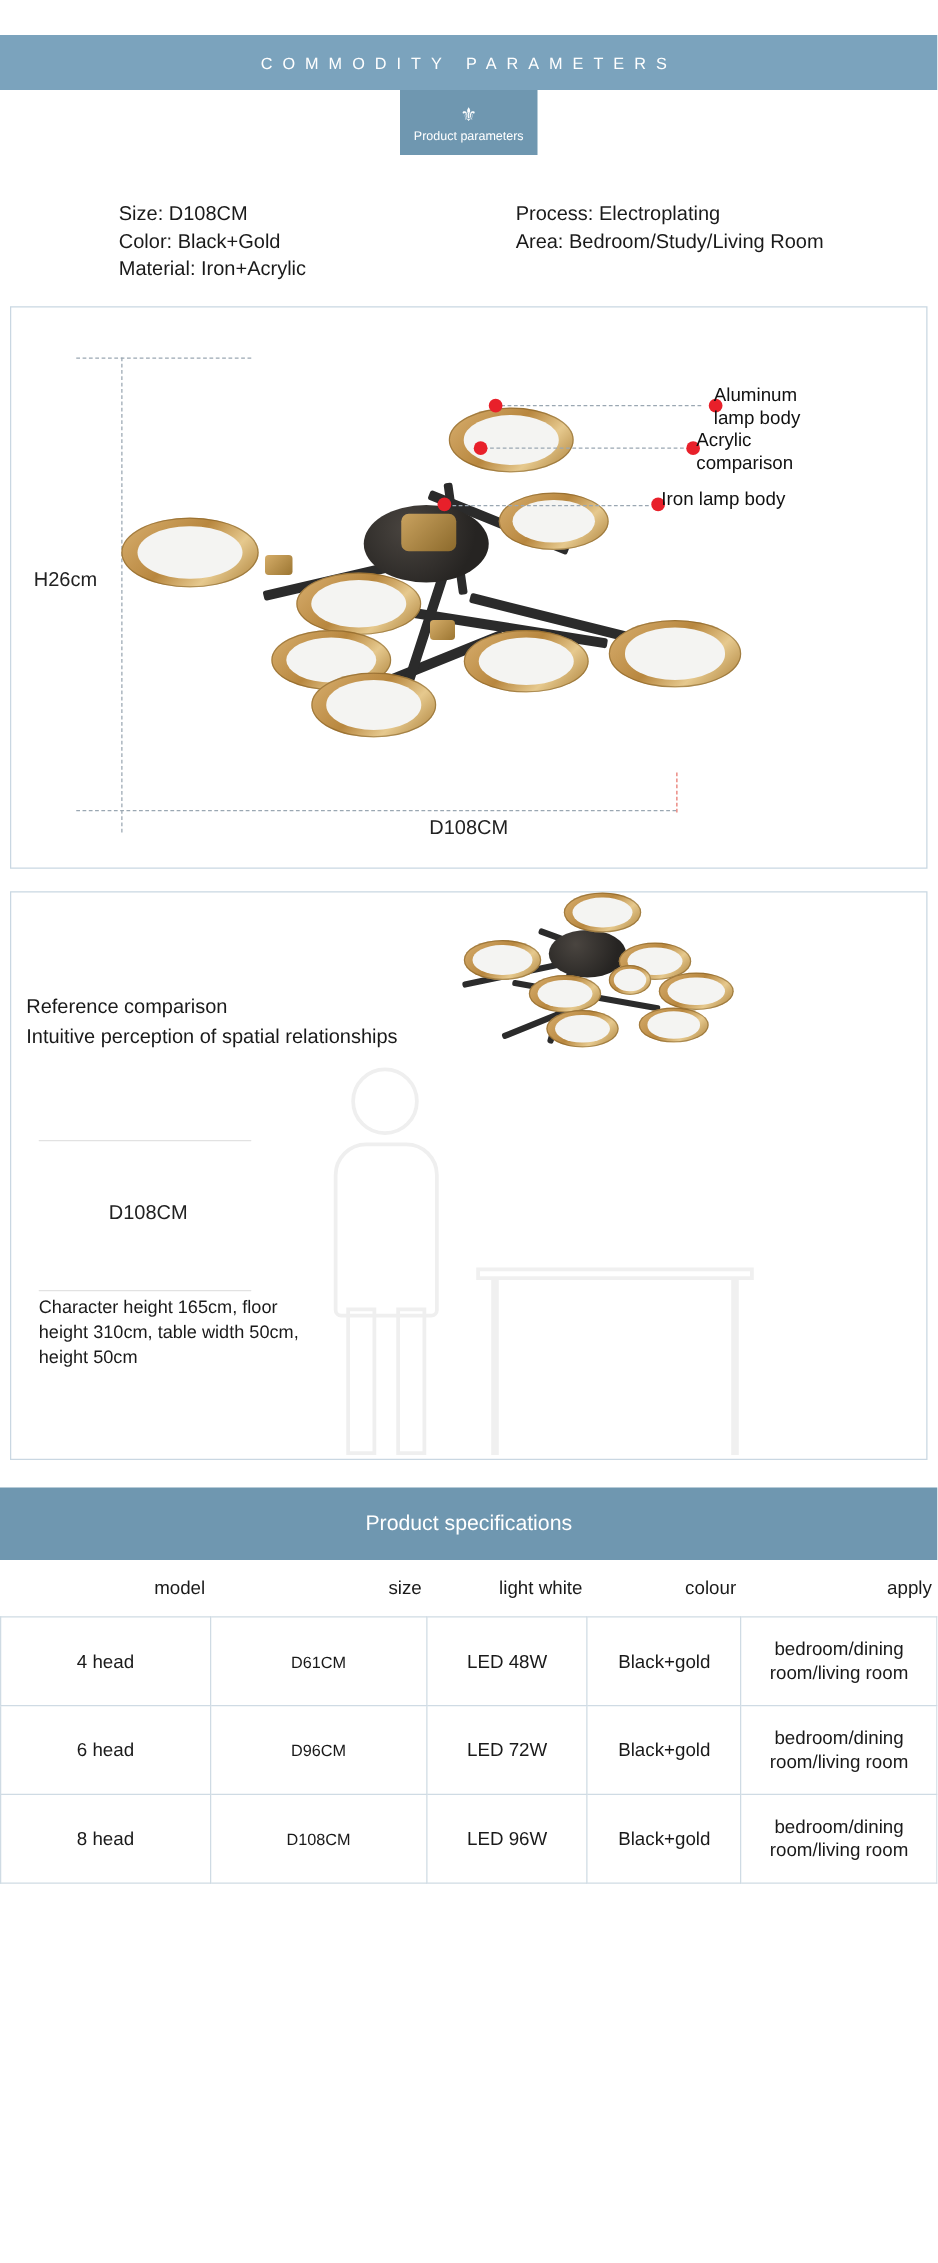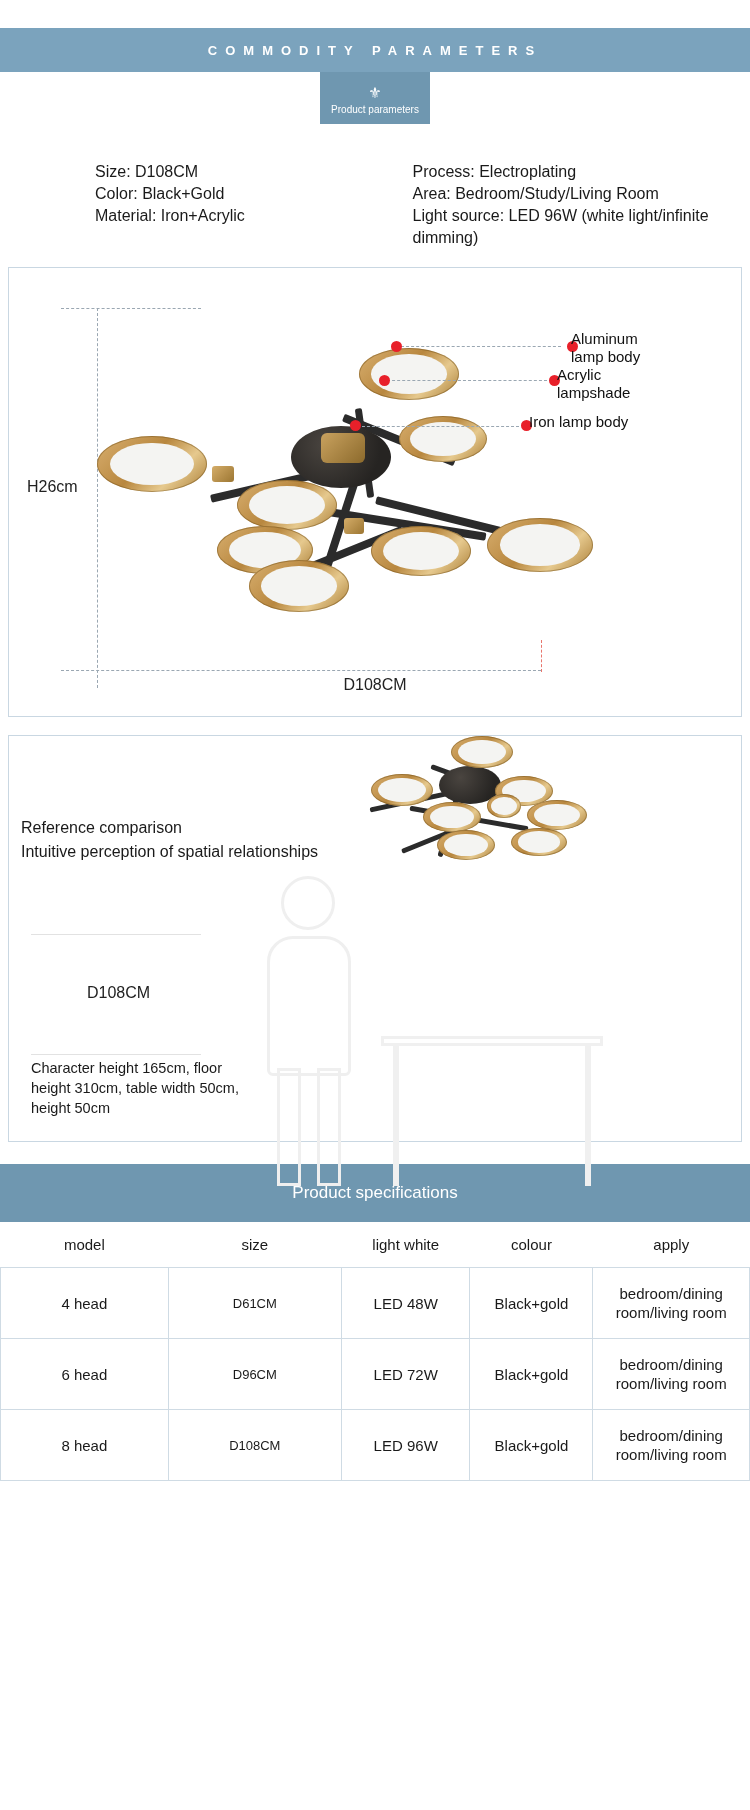--- a/index.html
+++ b/index.html
@@ -15,21 +15,20 @@
   .page { width:750px; position:relative; }
 
   
   .banner {
     height: 44px;
     background: #7ba3bd;
     display: flex;
     align-items: center;
     justify-content: center;
     margin-top: 28px;
-    font-weight: bold;
   }
   .banner-text {
     color: #ffffff;
     font-size: 13px;
     letter-spacing: 8px;
     font-family: "Liberation Sans", sans-serif;
   }
   .tab-wrap { display:flex; justify-content:center; }
   .tab {
     width: 110px;
@@ -139,21 +138,21 @@
     border-radius:50%;
     background: linear-gradient(135deg,#c9a25f,#8c6a2c);
   }
   .joint {
     position:absolute;
     border-radius:3px;
     background: linear-gradient(135deg,#d5ad69,#9c7632);
   }
 
   
-  .panel2 { height: 407px; }
+  .panel2 { height: 455px; }
   .ref-text {
     position:absolute;
     left: 12px; top: 80px;
     font-size: 16px;
     line-height: 24px;
     color:#1a1a1a;
   }
   .ref-dim {
     position:absolute;
     left: 78px; top: 248px;
@@ -193,21 +192,21 @@
     font-size: 17px;
   }
   table.spec {
     width: 750px;
     border-collapse: collapse;
     font-size: 15px;
   }
   table.spec th {
     font-weight: normal;
     padding: 14px 4px;
-    text-align:center;
+    text-align:right;
     color:#1a1a1a;
     border: none;
   }
   table.spec td {
     border: 1px solid #cfdbe4;
     padding: 16px 8px;
     text-align:center;
     color:#1a1a1a;
     line-height: 19px;
   }
@@ -234,21 +233,20 @@
 
   <div class="specs">
     <div class="specs-col">
       <div class="spec-line">Size: D108CM</div>
       <div class="spec-line">Color: Black+Gold</div>
       <div class="spec-line">Material: Iron+Acrylic</div>
     </div>
     <div class="specs-col right">
       <div class="spec-line">Process: Electroplating</div>
       <div class="spec-line">Area: Bedroom/Study/Living Room</div>
-      <div class="spec-line">Light source: LED 96W (white light/infinite dimming)</div>
     </div>
   </div>
 
 
   <div class="panel panel1">
 
     <div class="dash-h" style="left:52px; top:40px; width:140px;"></div>
     <div class="dash-v" style="left:88px; top:40px; height:380px;"></div>
     <div class="dash-h" style="left:52px; top:402px; width:480px;"></div>
     <div class="dash-v red" style="left:532px; top:372px; height:32px;"></div>
@@ -288,21 +286,21 @@
     <div class="dash-h" style="left:348px; top:158px; width:162px;"></div>
 
     <div class="dot" style="left:382px; top:73px;"></div>
     <div class="dot" style="left:558px; top:73px;"></div>
     <div class="dot" style="left:370px; top:107px;"></div>
     <div class="dot" style="left:540px; top:107px;"></div>
     <div class="dot" style="left:341px; top:152px;"></div>
     <div class="dot" style="left:512px; top:152px;"></div>
 
     <div class="callout" style="left:562px; top:62px; width:95px;">Aluminum lamp body</div>
-    <div class="callout" style="left:548px; top:98px; width:95px;">Acrylic lampshade</div>
+    <div class="callout" style="left:548px; top:98px; width:95px;">Acrylic comparison</div>
     <div class="callout" style="left:520px; top:145px; width:130px;">Iron lamp body</div>
   </div>
 
   <div class="panel panel2">
 
     <div class="ref-text">
       <div>Reference comparison</div>
       <div>Intuitive perception of spatial relationships</div>
     </div>
 

